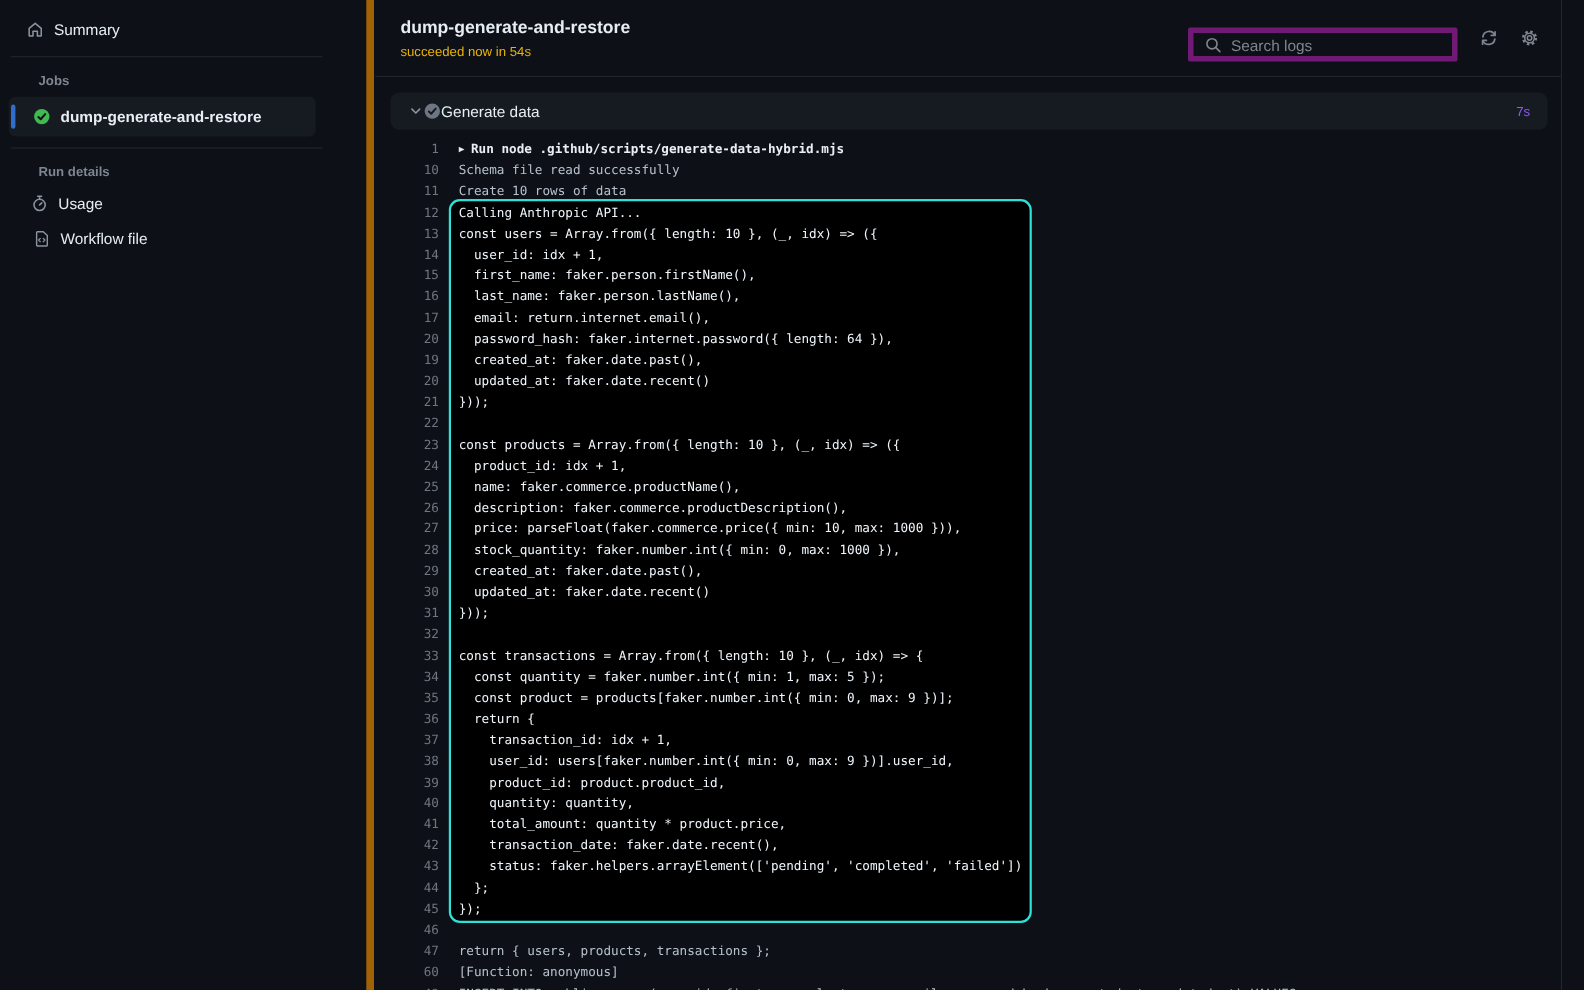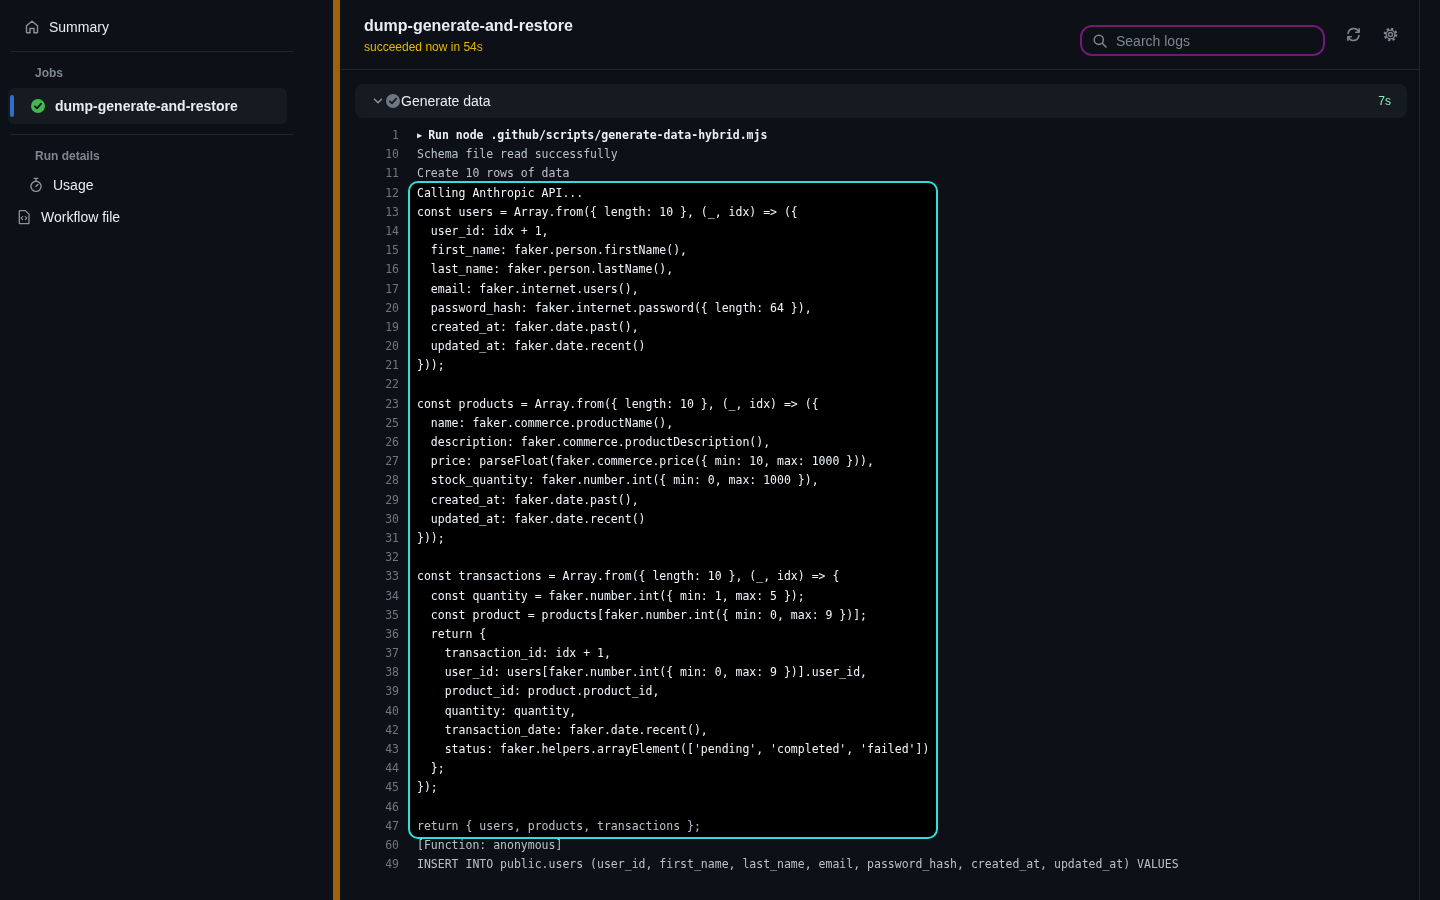--- a/index.html
+++ b/index.html
@@ -48,41 +48,41 @@
   .main-header {
     height: 70px; border-bottom: 1px solid #21262d;
     display: flex; align-items: center; justify-content: space-between;
     padding: 0 20px 0 23px;
   }
   .title-block { padding-top: 2px; }
   .run-title { font-size: 16px; font-weight: 700; color: #e6edf3; }
   .run-subtitle { font-size: 12px; color: #eab308; margin-top: 5px; }
   .header-actions { display: flex; align-items: center; gap: 19px; }
   .search-box {
-    width: 245px; height: 31px; border: 2px solid #701a75; border-radius: 12px;
+    width: 245px; height: 31px; border: 5px solid #701a75; border-radius: 2px;
     display: flex; align-items: center; padding: 0 10px; gap: 8px; background: transparent; margin-top: 12px;
   }
   .search-box svg { color: #7d8590; flex: none; }
   .search-box input {
     background: transparent; border: none; outline: none; width: 100%;
     font-size: 14px; color: #e6edf3; font-family: "Liberation Sans", sans-serif;
   }
   .search-box input::placeholder { color: #7d8590; }
   .icon-btn {
     background: none; border: none; color: #7d8590; cursor: pointer;
     width: 18px; height: 18px; display: flex; align-items: center; justify-content: center;
   }
   
   .step-bar {
     margin: 14px 12px 0 14px; height: 34px; border-radius: 8px; background: #161b22;
     display: flex; align-items: center; padding: 0 16px; cursor: pointer;
   }
   .step-bar .chev { color: #8b949e; display: flex; }
   .step-name { font-size: 14px; color: #e6edf3; }
-  .step-duration { margin-left: auto; font-size: 12px; color: #86efac; }
+  .step-duration { margin-left: auto; font-size: 12px; color: #8b5cf6; }
   
   .log-rows {
     position: relative; margin-top: 8px;
     font-family: "DejaVu Sans Mono", monospace; font-size: 11.5px; line-height: 19.2px;
   }
   .row { display: flex; height: 19.2px; position: relative; z-index: 1; }
   .num {
     width: 58px; flex: none; text-align: right; color: #6e7681;
     cursor: pointer; user-select: none;
   }
@@ -132,21 +132,21 @@
     <div class="side-item" style="padding-left:28px">
       <span style="display:flex">
         <svg width="16" height="16" viewBox="0 0 16 16">
             <circle cx="8" cy="9.3" r="5.1" fill="none" stroke="currentColor" stroke-width="1.4"></circle>
             <path d="M8 9.3 10 7.4" fill="none" stroke="currentColor" stroke-width="1.4" stroke-linecap="round"></path>
             <path d="M6.2 1.4 h3.6 M8 1.6 v2.3" fill="none" stroke="currentColor" stroke-width="1.4" stroke-linecap="round"></path>
           </svg>
       </span>
       <span>Usage</span>
     </div>
-    <div class="side-item" style="padding-left:16px">
+    <div class="side-item" style="padding-left:30px">
       <span style="display:flex">
         <svg width="16" height="16" viewBox="0 0 16 16">
             <path d="M4 1.6 h5.4 L13 5.1 v8.9 a.7.7 0 0 1-.7.7 H4 a.7.7 0 0 1-.7-.7 V2.3 a.7.7 0 0 1 .7-.7 Z" fill="none" stroke="currentColor" stroke-width="1.3" stroke-linejoin="round"></path>
             <path d="M6.6 7.7 5.1 9.2 6.6 10.7 M9.3 7.7 10.8 9.2 9.3 10.7" fill="none" stroke="currentColor" stroke-width="1.2" stroke-linecap="round" stroke-linejoin="round"></path>
           </svg>
       </span>
       <span>Workflow file</span>
     </div>
   </div>
 </nav>
@@ -236,21 +236,21 @@
         <div class="row in-box">
           <span class="num">15</span>
           <span class="txt">  first_name: faker.person.firstName(),</span>
         </div>
         <div class="row in-box">
           <span class="num">16</span>
           <span class="txt">  last_name: faker.person.lastName(),</span>
         </div>
         <div class="row in-box">
           <span class="num">17</span>
-          <span class="txt">  email: faker.internet.users(),</span>
+          <span class="txt">  email: return.internet.email(),</span>
         </div>
         <div class="row in-box">
           <span class="num">20</span>
           <span class="txt">  password_hash: faker.internet.password({ length: 64 }),</span>
         </div>
         <div class="row in-box">
           <span class="num">19</span>
           <span class="txt">  created_at: faker.date.past(),</span>
         </div>
         <div class="row in-box">
@@ -263,20 +263,24 @@
         </div>
         <div class="row in-box">
           <span class="num">22</span>
           <span class="txt"></span>
         </div>
         <div class="row in-box">
           <span class="num">23</span>
           <span class="txt">const products = Array.from({ length: 10 }, (_, idx) =&gt; ({</span>
         </div>
         <div class="row in-box">
+          <span class="num">24</span>
+          <span class="txt">  product_id: idx + 1,</span>
+        </div>
+        <div class="row in-box">
           <span class="num">25</span>
           <span class="txt">  name: faker.commerce.productName(),</span>
         </div>
         <div class="row in-box">
           <span class="num">26</span>
           <span class="txt">  description: faker.commerce.productDescription(),</span>
         </div>
         <div class="row in-box">
           <span class="num">27</span>
           <span class="txt">  price: parseFloat(faker.commerce.price({ min: 10, max: 1000 })),</span>
@@ -325,20 +329,24 @@
           <span class="num">38</span>
           <span class="txt">    user_id: users[faker.number.int({ min: 0, max: 9 })].user_id,</span>
         </div>
         <div class="row in-box">
           <span class="num">39</span>
           <span class="txt">    product_id: product.product_id,</span>
         </div>
         <div class="row in-box">
           <span class="num">40</span>
           <span class="txt">    quantity: quantity,</span>
+        </div>
+        <div class="row in-box">
+          <span class="num">41</span>
+          <span class="txt">    total_amount: quantity * product.price,</span>
         </div>
         <div class="row in-box">
           <span class="num">42</span>
           <span class="txt">    transaction_date: faker.date.recent(),</span>
         </div>
         <div class="row in-box">
           <span class="num">43</span>
           <span class="txt">    status: faker.helpers.arrayElement(['pending', 'completed', 'failed'])</span>
         </div>
         <div class="row in-box">

